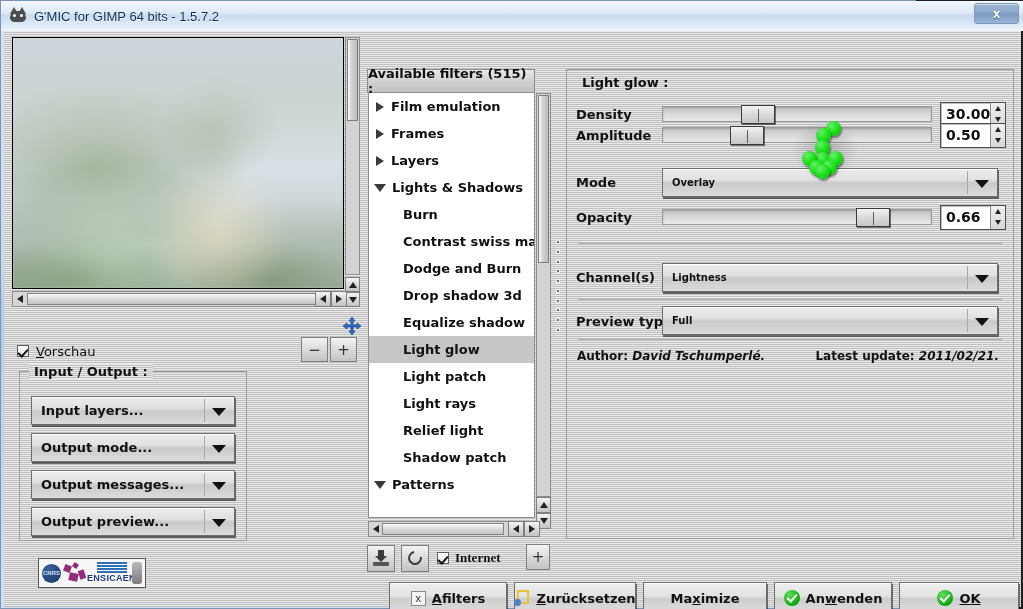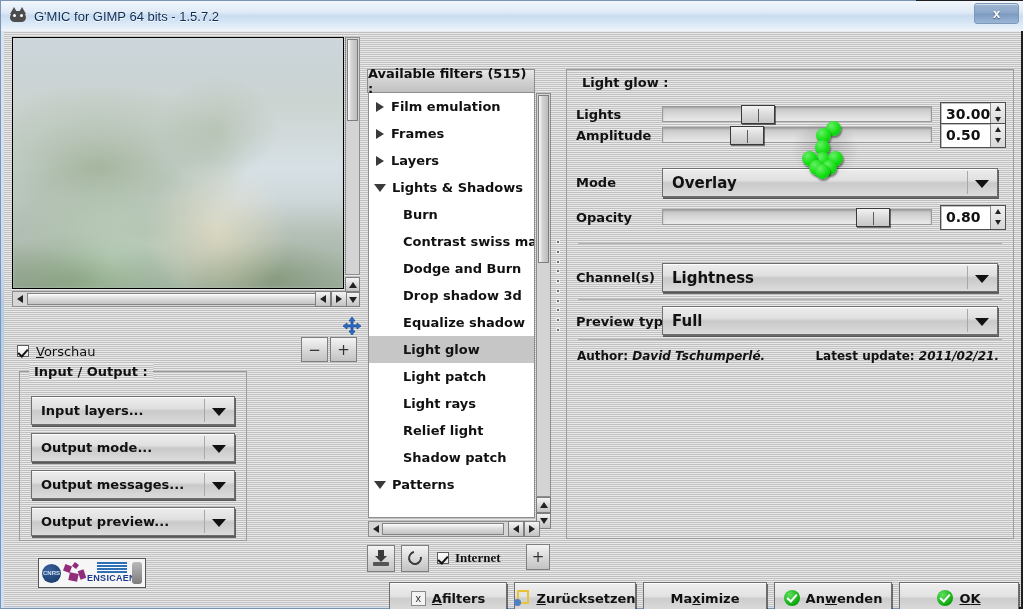--- a/index.html
+++ b/index.html
@@ -396,21 +396,21 @@
     align-items: center; justify-content: space-around;
   }
 
   .combo {
     position: absolute; height: 29px;
     border: 1px solid #6e6e6e;
     background: linear-gradient(to bottom,#ededed 0%,#e0e0e0 42%,#c9c9c9 52%,#dcdcdc 100%);
     box-shadow: inset 0 1px 0 #fff, 1px 2px 0 rgba(0,0,0,0.55);
     display: flex; align-items: center;
   }
-  .combo .lbl { margin-left: 9px; font-size: 15px; color: #111; }
+  .combo .lbl { margin-left: 9px; font-size: 10px; color: #111; }
   .combo .sep {
     position: absolute; right: 29px; top: 2px; bottom: 2px;
     width: 1px; background: #fff; border-left: 1px solid #a8a8a8;
   }
   .combo .cav {
     position: absolute; right: 8px; top: 50%; margin-top: -3px;
     width: 0; height: 0;
     border-left: 7px solid transparent; border-right: 7px solid transparent;
     border-top: 8px solid #111;
   }
@@ -705,21 +705,21 @@
         <i></i>
         <i></i>
         <i></i>
         <i></i>
     </div>
 
     <div id="right-panel"></div>
     <div id="rp-legend" class="gfont">Light glow :</div>
 
     <div class="prow" style="top:70px;">
-      <div class="plabel gfont">Lights</div>
+      <div class="plabel gfont">Density</div>
       <div class="slider">
         <div class="thumb" style="left:29%"></div>
       </div>
       <div class="spin">
         <div class="val">30.00</div>
         <div class="arrows">
           <i class="tiny-arrow ar-up" style="border-bottom-width:5px;border-left-width:3px;border-right-width:3px;"></i>
           <i class="tiny-arrow ar-down" style="border-top-width:5px;border-left-width:3px;border-right-width:3px;"></i>
         </div>
       </div>
@@ -747,21 +747,21 @@
       <span class="sep"></span>
         <span class="cav"></span>
     </div>
 
     <div class="prow" style="top:173px;">
       <div class="plabel gfont">Opacity</div>
       <div class="slider">
         <div class="thumb" style="left:72%"></div>
       </div>
       <div class="spin">
-        <div class="val">0.80</div>
+        <div class="val">0.66</div>
         <div class="arrows">
           <i class="tiny-arrow ar-up" style="border-bottom-width:5px;border-left-width:3px;border-right-width:3px;"></i>
           <i class="tiny-arrow ar-down" style="border-top-width:5px;border-left-width:3px;border-right-width:3px;"></i>
         </div>
       </div>
     </div>
 
     <div class="hr-sep" style="top:212px;"></div>
 
     <div class="prow" style="top:233px;">

